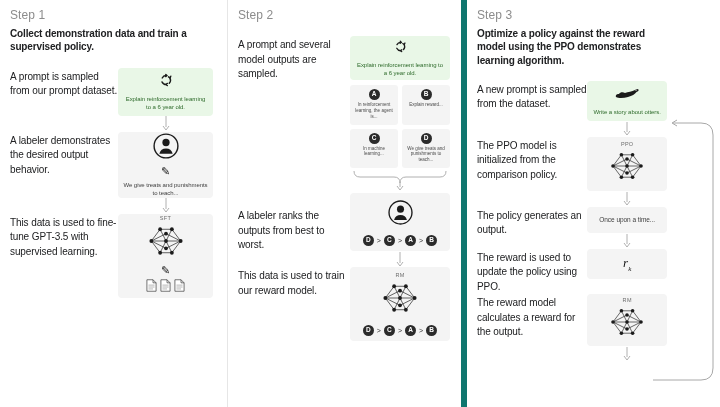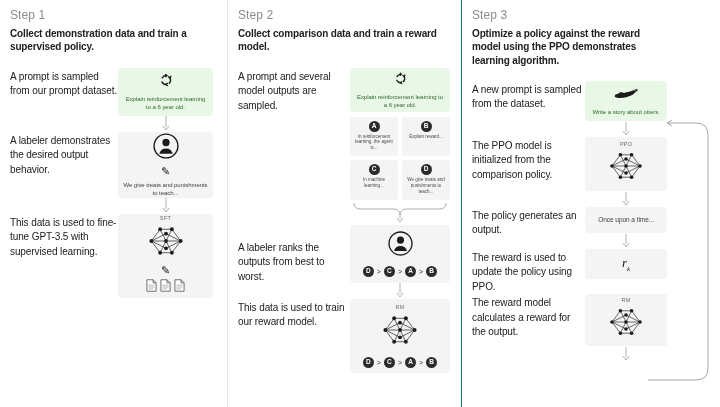--- a/index.html
+++ b/index.html
@@ -15,21 +15,21 @@
     display: flex;
     background: #ffffff;
   }
   .column {
     position: relative;
     height: 407px;
     padding: 8px 10px 0 10px;
   }
   .col1 { width: 227px; }
   .col2 { width: 234px; border-left: 1px solid #e6e6e6; }
-  .col3 { width: 216px; border-left: 1px solid #0f766e; }
+  .col3 { width: 216px; border-left: 6px solid #0f766e; }
 
   .step-label {
     font-size: 12px;
     color: #8c8c8c;
     letter-spacing: .1px;
     margin-bottom: 5px;
   }
   .step-title {
     font-size: 10px;
     font-weight: bold;
@@ -265,21 +265,20 @@
             </div>
           </div>
         </div>
       </div>
 
     </div>
   </div>
 
   <div class="column col2">
     <div class="step-label">Step 2</div>
-    <div class="step-title">Collect comparison data and train a reward model.</div>
 
     <div class="rows">
 
       <div class="row" style="margin-top:14px;">
         <div class="row-text">A prompt and several model outputs are sampled.</div>
         <div class="stack" style="width:100px;">
           <div class="card green" style="height:44px;">
             <span>
               <svg width="13" height="13" viewBox="0 0 24 24" fill="none" stroke="#1b1b1b" stroke-width="2.4" stroke-linecap="round">
                 <path d="M5.5 8.5 A8 8 0 0 1 12 4.2"></path>

